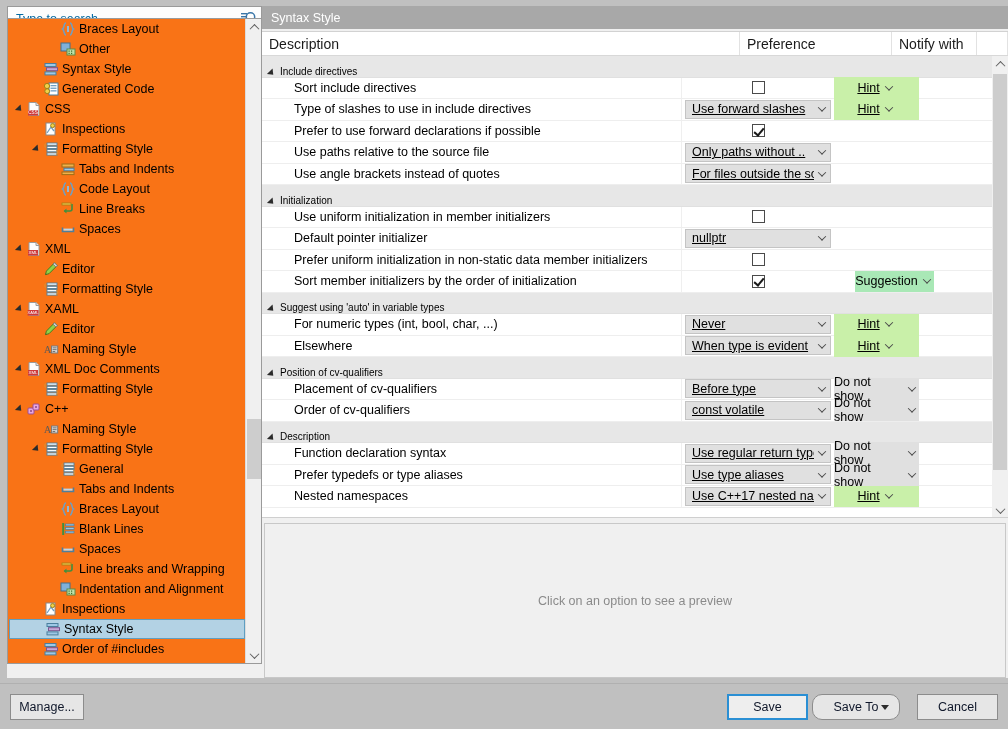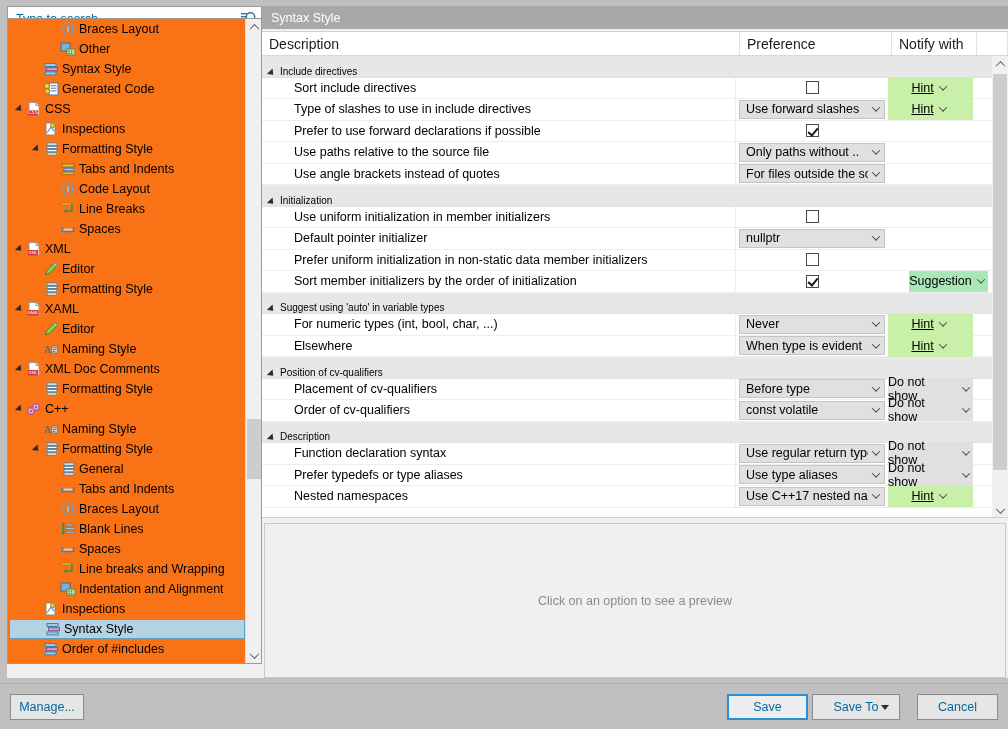--- a/index.html
+++ b/index.html
@@ -182,21 +182,21 @@
   .grp-tri {
     width: 0; height: 0;
     border-left: 5px solid #2b2b2b;
     border-top: 4px solid transparent;
     border-bottom: 4px solid transparent;
     transform: rotate(45deg);
     margin-right: 6px;
     flex: 0 0 auto;
   }
   .c-desc {
-    width: 474px;
+    width: 420px;
     display: flex; align-items: center;
     padding-left: 32px;
     font-size: 12.5px;
     white-space: nowrap; overflow: hidden;
     border-right: 1px solid #efefef;
   }
   .grow.group .c-desc { border-right: none; width: 100%; padding-left: 7px; }
   .c-pref {
     width: 152px;
     display: flex; align-items: center; justify-content: center;
@@ -214,21 +214,21 @@
     width: 146px; height: 19px;
     background: #e0e0e0;
     border: 1px solid #c4c4c4;
     display: flex; align-items: center;
     font-size: 12.5px;
     padding-left: 6px;
     white-space: nowrap; overflow: hidden;
     position: relative;
   }
   .combo .ctext {
-    flex: 1; overflow: hidden; white-space: nowrap;
+    flex: 1; overflow: hidden; white-space: nowrap; text-decoration: underline;
   }
   .combo .carrow {
     width: 16px; flex: 0 0 16px;
     display: flex; align-items: center; justify-content: center;
   }
   .mini-chev {
     width: 6px; height: 6px;
     border-right: 1.4px solid #4a4a4a;
     border-bottom: 1.4px solid #4a4a4a;
     transform: rotate(45deg) translate(-1px,-1px);
@@ -302,26 +302,26 @@
     background: #c0c0c0;
     border-top: 1px solid #b0b0b0;
   }
   .btn {
     position: absolute;
     height: 26px;
     background: #e6e6e6;
     border: 1px solid #8c8c8c;
     display: flex; align-items: center; justify-content: center;
     font-size: 12.5px;
-    color: #0369a1;
+    color: #0f172a;
   }
   .btn.primary { border: 2px solid #2a8fd4; background: #eeeeee; }
   #btn-manage { left: 10px; top: 694px; width: 74px; }
   #btn-save   { left: 727px; top: 694px; width: 81px; }
-  #btn-saveto { left: 812px; top: 694px; width: 88px; }
+  #btn-saveto { left: 812px; top: 694px; width: 88px; border-radius: 10px; }
   #btn-cancel { left: 917px; top: 694px; width: 81px; }
   #btn-saveto .split-arrow {
     position: absolute; right: 10px;
     width: 0; height: 0;
     border-left: 4px solid transparent;
     border-right: 4px solid transparent;
     border-top: 5px solid #2b2b2b;
   }
 </style>
 </head>

